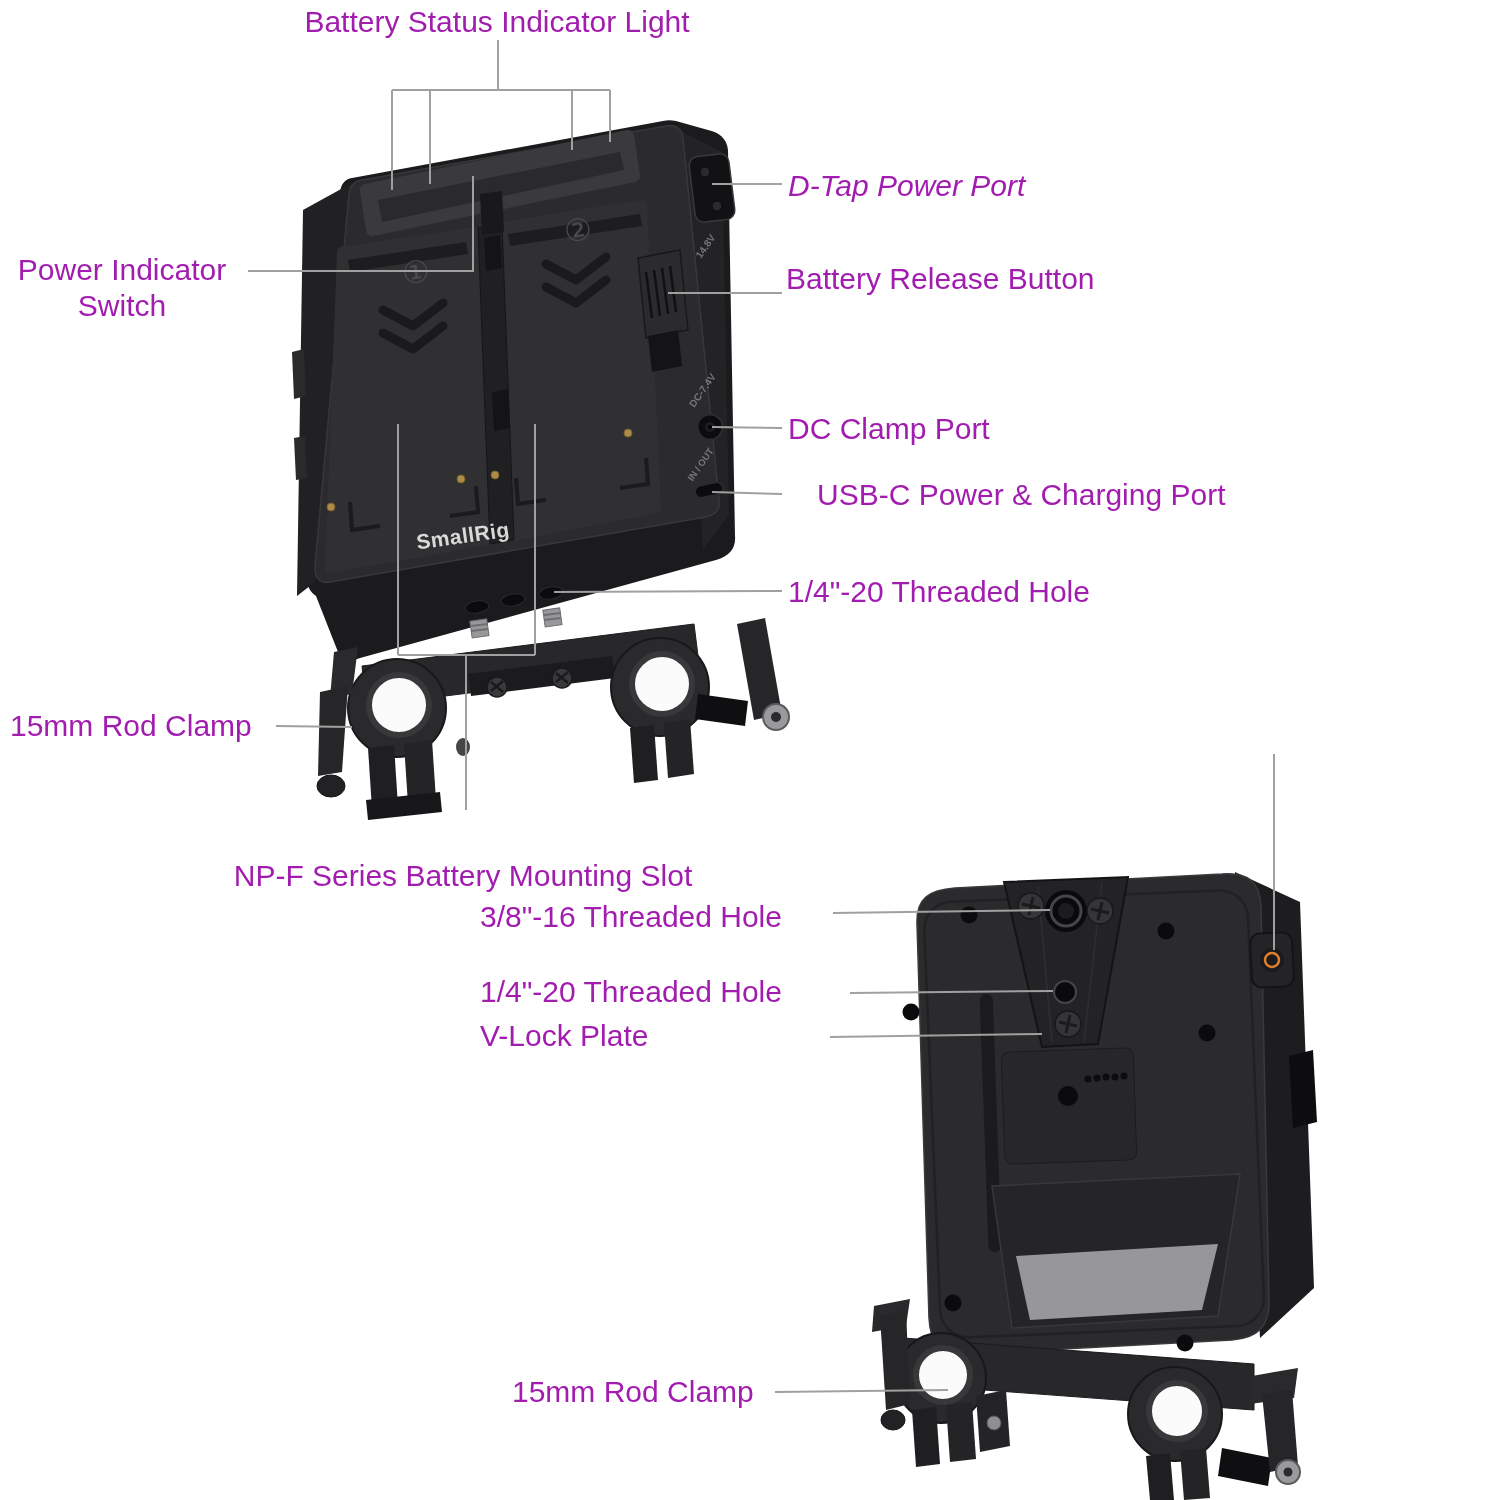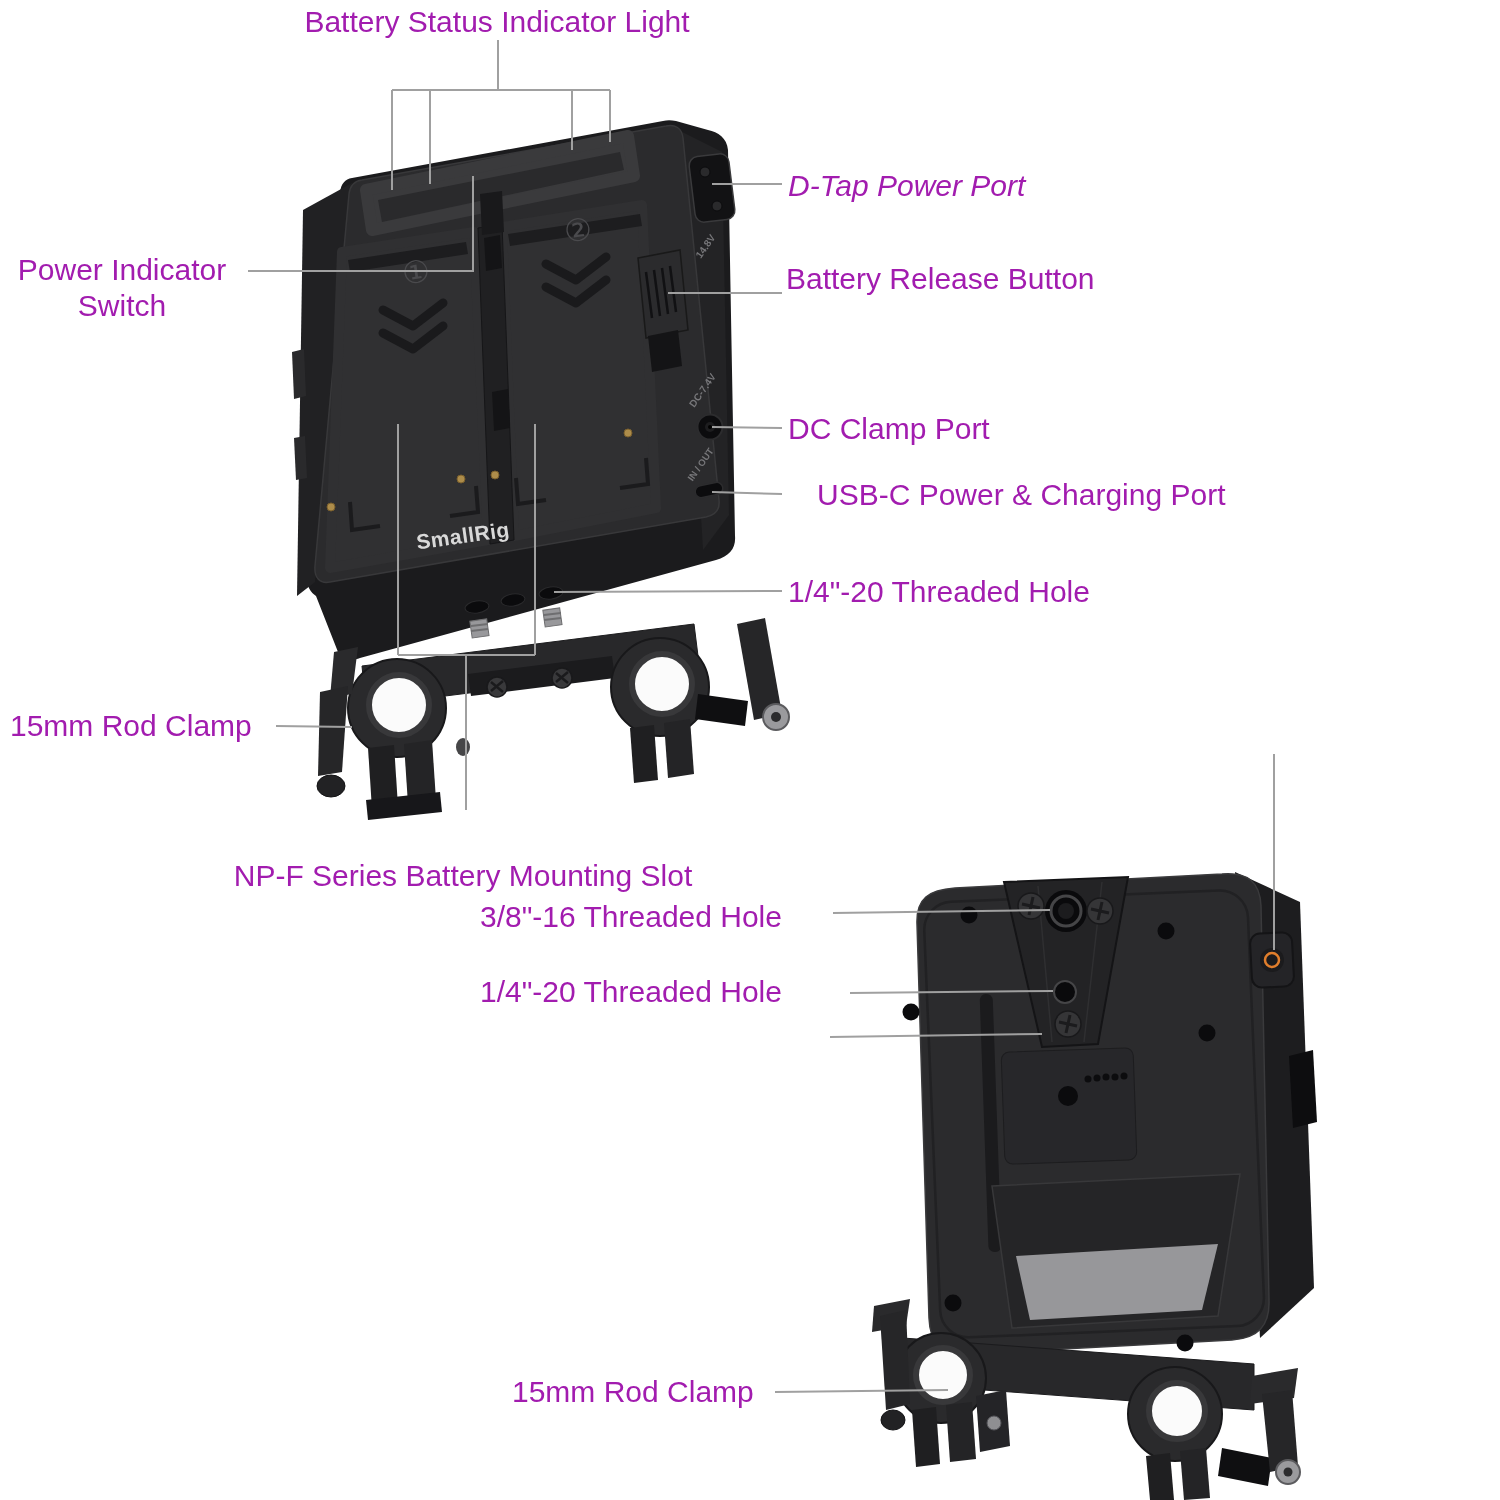--- a/index.html
+++ b/index.html
@@ -257,15 +257,16 @@
 
   <div class="lbl r" style="left:10px;top:707px;width:256px;">15mm Rod Clamp</div>
 
   <div class="lbl c" style="left:213px;top:811px;width:500px;margin-top:46px;">NP-F Series Battery Mounting Slot</div>
 
 
   <div class="lbl r" style="left:480px;top:898px;width:332px;">3/8"-16 Threaded Hole</div>
 
   <div class="lbl r" style="left:480px;top:973px;width:355px;">1/4"-20 Threaded Hole</div>
 
+  <div class="lbl r" style="left:480px;top:1017px;width:333px;">V-Lock Plate</div>
 
   <div class="lbl r" style="left:512px;top:1373px;width:255px;">15mm Rod Clamp</div>
 </div>
 
 </body></html>

